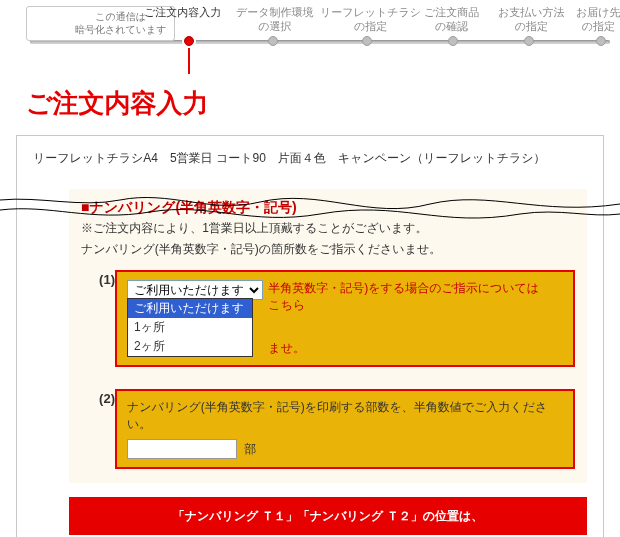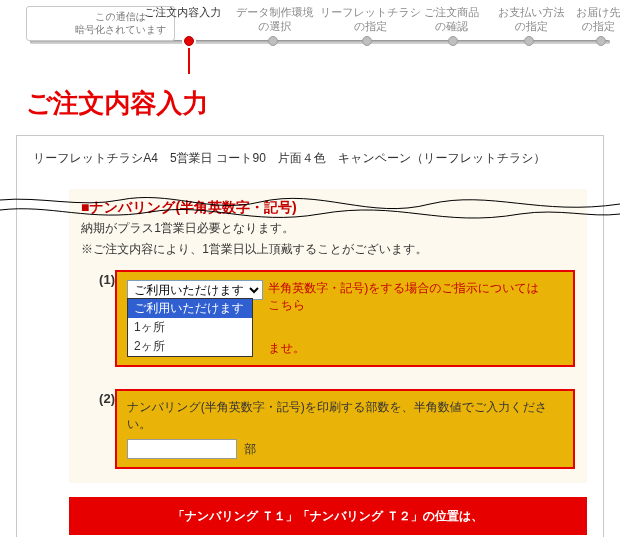--- a/index.html
+++ b/index.html
@@ -106,22 +106,22 @@
     <div class="pointer" style="left:188px;"></div>
   </div>
 
   <h1 class="page-title">ご注文内容入力</h1>
 
   <div class="card">
     <div class="product-line">リーフレットチラシA4　5営業日 コート90　片面４色　キャンペーン（リーフレットチラシ）</div>
 
     <div class="panel">
       <div class="panel-title">■ナンバリング(半角英数字・記号)</div>
-      <div class="panel-note">納期がプラス1営業日必要となります。</div>
       <div class="panel-note">※ご注文内容により、1営業日以上頂戴することがございます。</div>
+      <div class="panel-note">ナンバリング(半角英数字・記号)の箇所数をご指示くださいませ。</div>
 
       <div class="field-row">
         <div class="field-num">(1)</div>
         <div class="field-box">
           <span class="select-wrap">
             <select class="native">
               <option>ご利用いただけます</option>
             </select>
             <div class="dropdown-open">
               <div class="opt sel">ご利用いただけます</div>

